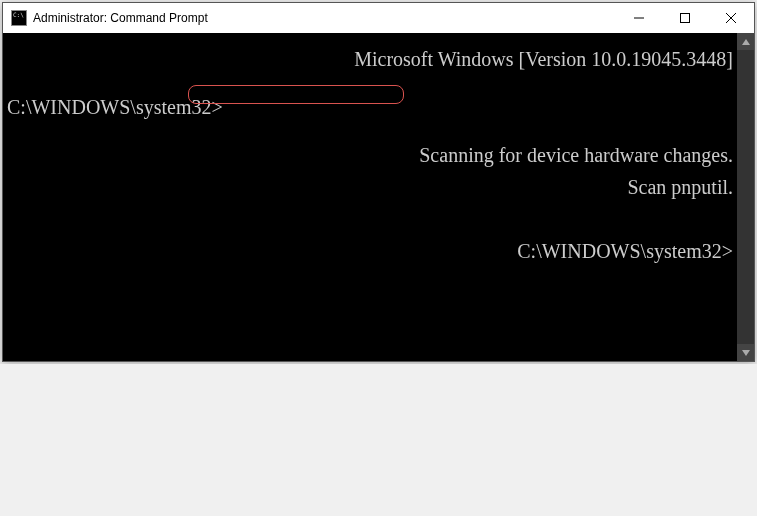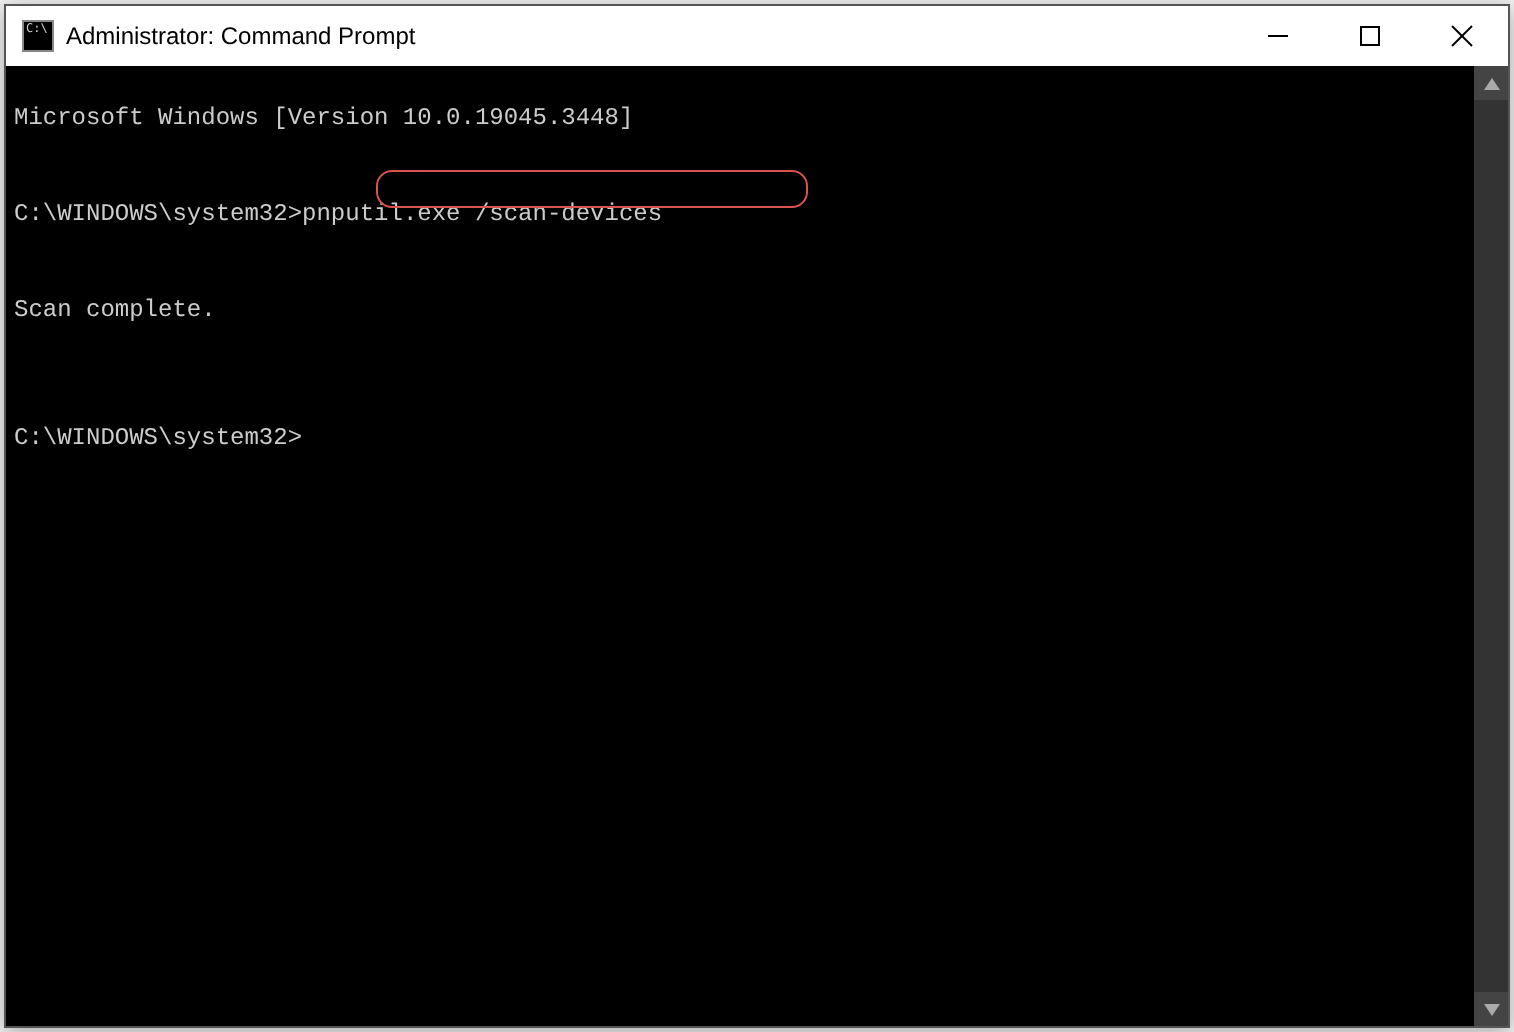--- a/index.html
+++ b/index.html
@@ -6,21 +6,21 @@
     body {
       background: #f0f0f0;
       font-family: "Segoe UI", Tahoma, sans-serif;
       display: flex;
       justify-content: center;
       align-items: flex-start;
       padding: 2px;
     }
     .window {
       width: 753px;
-      height: 512px;
+      height: 360px;
       background: #a3a3a3;
       border: 1px solid #555;
       box-shadow: 0 2px 10px rgba(0,0,0,0.3);
       display: flex;
       flex-direction: column;
       position: relative;
     }
     .titlebar {
       height: 30px;
       background: #fff;
@@ -69,25 +69,26 @@
     .body-area {
       flex: 1;
       display: flex;
       background: #000;
       position: relative;
     }
     .terminal {
       flex: 1;
       padding: 2px 4px;
       color: #ccc;
-      font-family: Liberation Mono, monospace;
-      font-size: 12px;
+      font-family: Liberation Serif, serif;
+      font-size: 20px;
       line-height: 16px;
       white-space: pre;
       position: relative;
+      text-align: right;
     }
     .scrollbar {
       width: 17px;
       background: #333;
       display: flex;
       flex-direction: column;
       align-items: center;
     }
     .sb-btn {
       width: 17px;
@@ -141,23 +142,24 @@
             <line x1="1" y1="1" x2="11" y2="11" stroke="#000" stroke-width="1"></line>
             <line x1="11" y1="1" x2="1" y2="11" stroke="#000" stroke-width="1"></line>
           </svg>
       </div>
     </div>
   </div>
   <div class="body-area">
     <div class="terminal">
 <span class="line">Microsoft Windows [Version 10.0.19045.3448]</span>
 <span class="line"></span>
-<span class="prompt-line"><span>C:\WINDOWS\system32&gt;</span><span>pnputil.exe /scan-devices</span></span>
+<span class="prompt-line"><span>C:\WINDOWS\system32&gt;</span></span>
 <span class="line"></span>
-<span class="line">Scan complete.</span>
+<span class="line">Scanning for device hardware changes.</span>
+<span class="line">Scan pnputil.</span>
 <span class="line"></span>
 <span class="line"></span>
 <span class="line">C:\WINDOWS\system32&gt;</span>
     </div>
     <div class="scrollbar">
       <div class="sb-btn">
         <svg width="8" height="6" viewBox="0 0 8 6">
             <polygon points="4,0 8,6 0,6" fill="#aaa"></polygon>
           </svg>
       </div>

